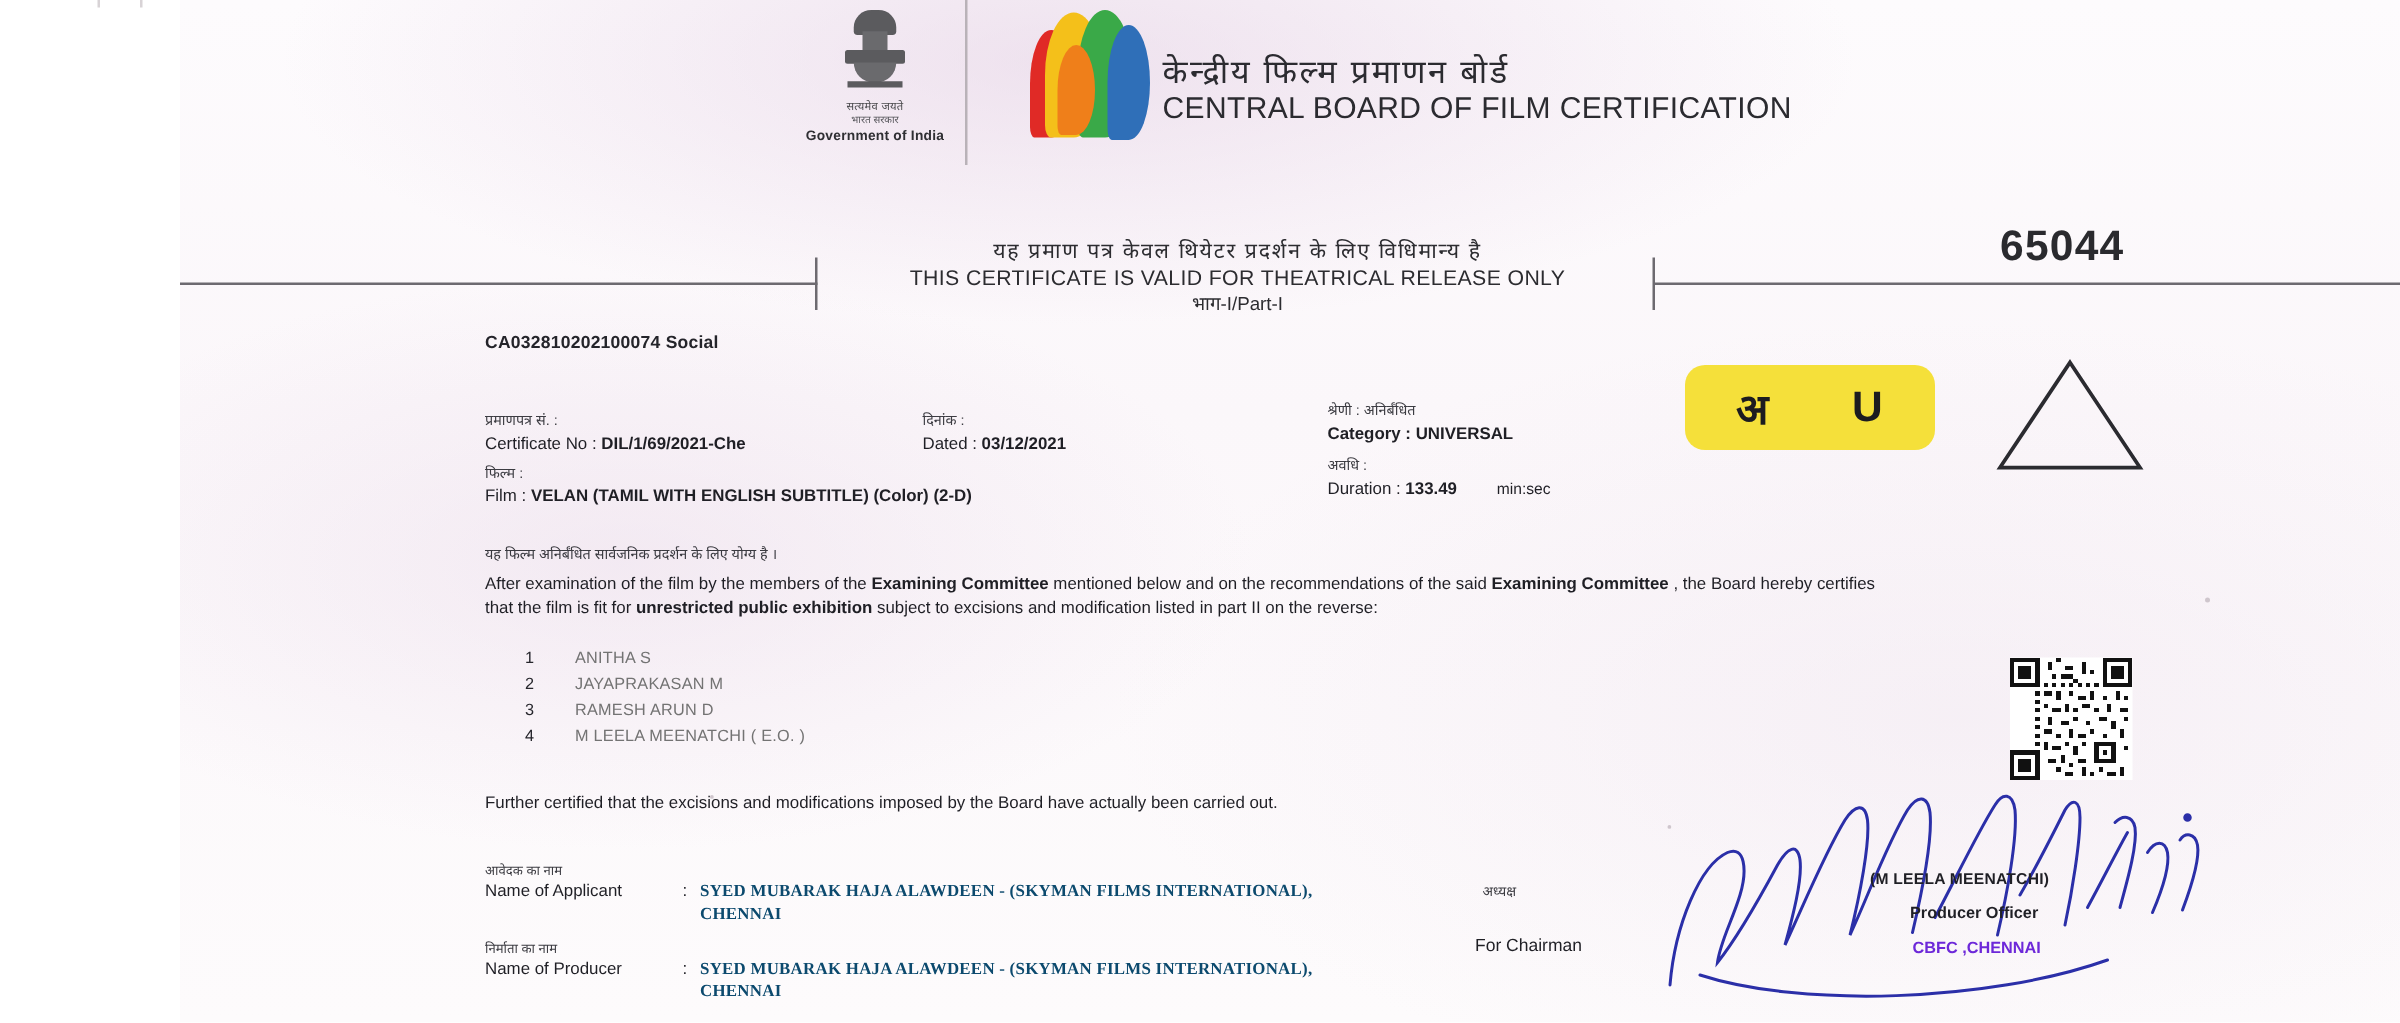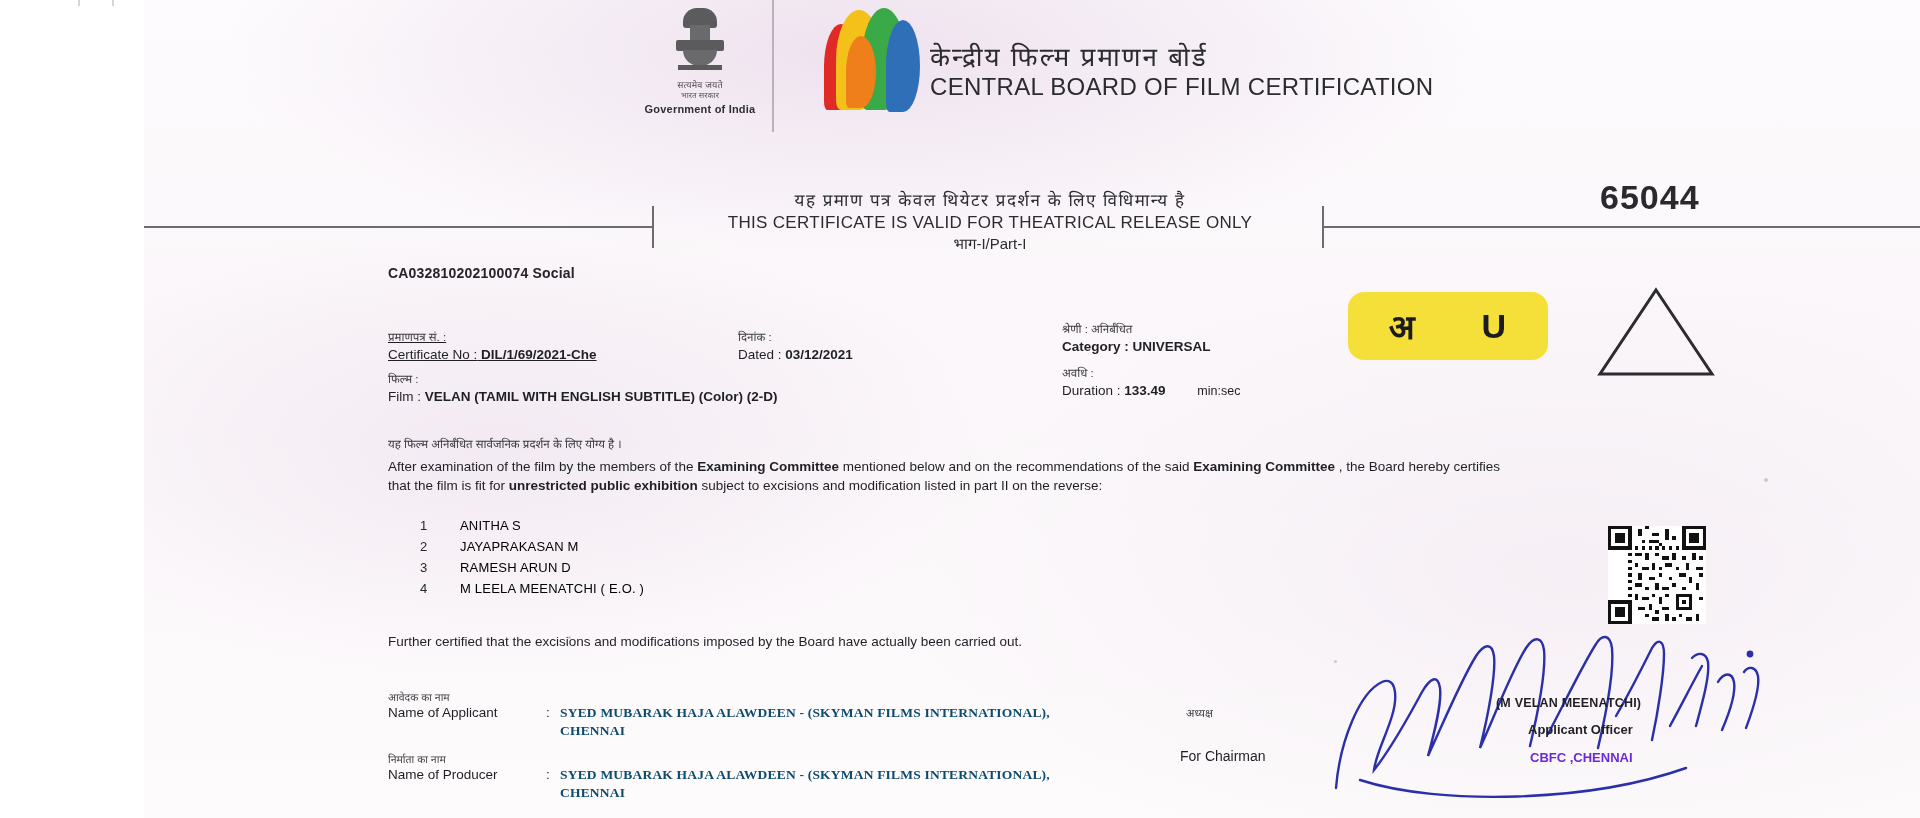--- a/index.html
+++ b/index.html
@@ -217,21 +217,21 @@
     font-weight: bold;
     color: #24242a;
     letter-spacing: .2px;
   }
 
   .fld        { position: absolute; }
   .fld .lbl-hi{ font-size: 11.5px; color: #3c3c42; line-height: 15px; }
   .fld .lbl-en{ font-size: 13.5px; color: #1f1f25; line-height: 19px; }
   .fld .val   { font-weight: bold; }
 
-  .f-certno   { left: 388px; top: 330px; text-decoration: underline; }
+  .f-certno   { left: 388px; top: 330px; }
   .f-dated    { left: 738px; top: 330px; }
   .f-film     { left: 388px; top: 372px; }
   .f-category { left: 1062px; top: 322px; }
   .f-duration { left: 1062px; top: 366px; }
 
   
   .badge-u {
     position: absolute;
     left: 1348px;
     top: 292px;
@@ -278,21 +278,21 @@
     position: absolute;
     left: 420px;
     top: 518px;
   }
   .committee .row {
     display: flex;
     align-items: baseline;
     height: 21px;
   }
   .committee .num  { width: 40px; font-size: 13px; color: #26262c; }
-  .committee .name { font-size: 13px; color: #000000; letter-spacing: .2px; }
+  .committee .name { font-size: 13px; color: #737373; letter-spacing: .2px; }
 
   .further {
     position: absolute;
     left: 388px;
     top: 632px;
     width: 1200px;
   }
   .further .hi { font-size: 11px; color: #3a3a40; line-height: 16px; }
   .further .en { font-size: 13.5px; color: #1f1f25; line-height: 19px; }
 
@@ -556,22 +556,22 @@
       <path d="M286,86 C300,62 314,34 322,18 C328,8 334,10 334,24 C334,44 328,82 322,110"></path>
       <path d="M340,96 C352,74 364,50 372,36"></path>
       <path d="M362,28 C368,22 376,22 378,32 C380,46 372,74 366,96"></path>
       <path d="M388,52 C394,42 402,42 404,52 C406,64 398,86 392,100"></path>
       <path d="M414,42 C418,36 426,36 428,46 C430,58 422,82 416,98"></path>
       <circle cx="420" cy="24" r="2.2" fill="#2b2fa8"></circle>
       <path d="M30,150 C110,176 260,172 356,138"></path>
     </g>
   </svg>
 
-  <div class="sign-name">(M VELAN MEENATCHI)</div>
-  <div class="sign-role">Applicant Officer</div>
+  <div class="sign-name">(M LEELA MEENATCHI)</div>
+  <div class="sign-role">Producer Officer</div>
   <div class="sign-office">CBFC ,CHENNAI</div>
 
   <div class="qr">
     <svg width="98" height="98" viewBox="0 0 29 29" shape-rendering="crispEdges">
       <rect width="29" height="29" fill="#ffffff"></rect>
       <g fill="#111111">
 
         <rect x="0" y="0" width="7" height="1"></rect>
           <rect x="0" y="6" width="7" height="1"></rect>
         <rect x="0" y="0" width="1" height="7"></rect>

